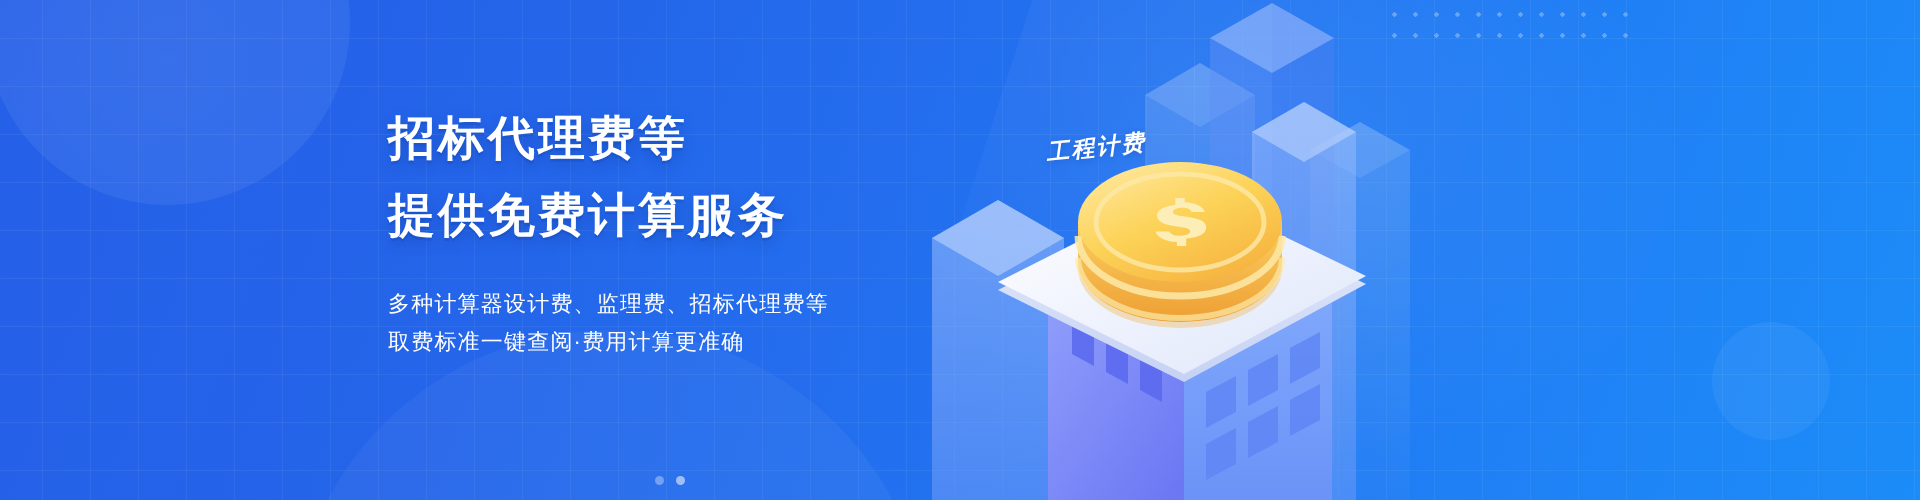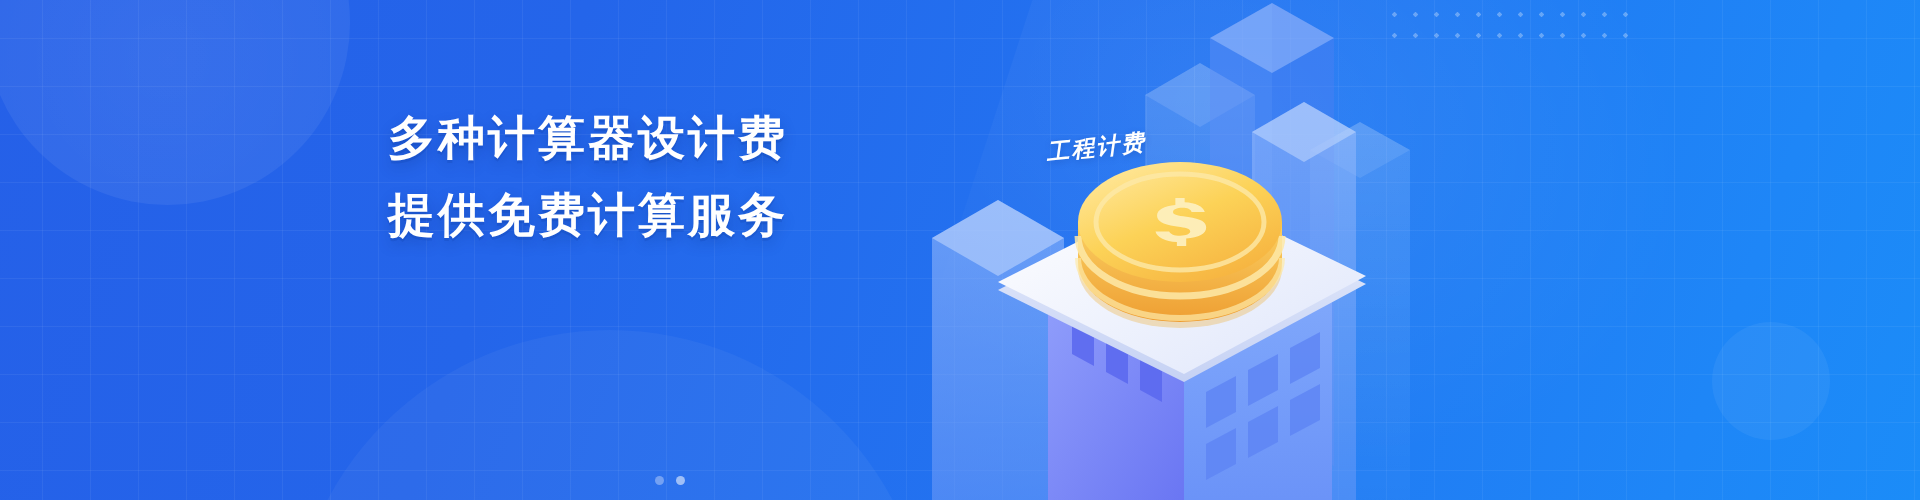--- a/index.html
+++ b/index.html
@@ -251,22 +251,26 @@
         <g transform="translate(300,222) scale(1.55,0.92) rotate(0)" fill="#fdf0c0" opacity="0.92">
           <path d="M-3 -26 h6 v4.5 c7 .6 12 4.5 13 10.5 h-8.5 c-.6-2.8-2.6-4.4-6-4.4 -3.6 0-6 1.8-6 4.4 0 2.4 1.6 3.6 6.6 4.8 l3.2 .8 c8.2 2 11.6 5.4 11.6 11.4 0 6.6-4.8 11-12.9 11.8 V 26 h-6 v-4.2 C-9.6 20.9-14.8 16.7-15.8 10.2 h8.8 c.9 3 3.2 4.7 7 4.7 4 0 6.6-1.9 6.6-4.8 0-2.4-1.7-3.7-6.3-4.8 l-3.4-.8 C-11.3 2.4-14.8-1.1-14.8-7.1 c0-6.3 4.6-10.6 11.8-11.5 Z"></path>
         </g>
       </g>
     </svg>
   </div>
 
   <div class="badge-text">工程计费</div>
 
   <div class="copy">
-    <div class="title-line">多种计算器设计费</div>
+    <div class="title-line">招标代理费等</div>
     <div class="title-line second">提供免费计算服务</div>
+    <div class="subtitle-block">
+      <div class="subtitle-line">多种计算器设计费、监理费、招标代理费等</div>
+      <div class="subtitle-line">取费标准一键查阅·费用计算更准确</div>
+    </div>
   </div>
 
   <div class="pagination">
     <span class="pager-dot"></span>
     <span class="pager-dot active"></span>
   </div>
 
 </div>
 
 </body></html>

